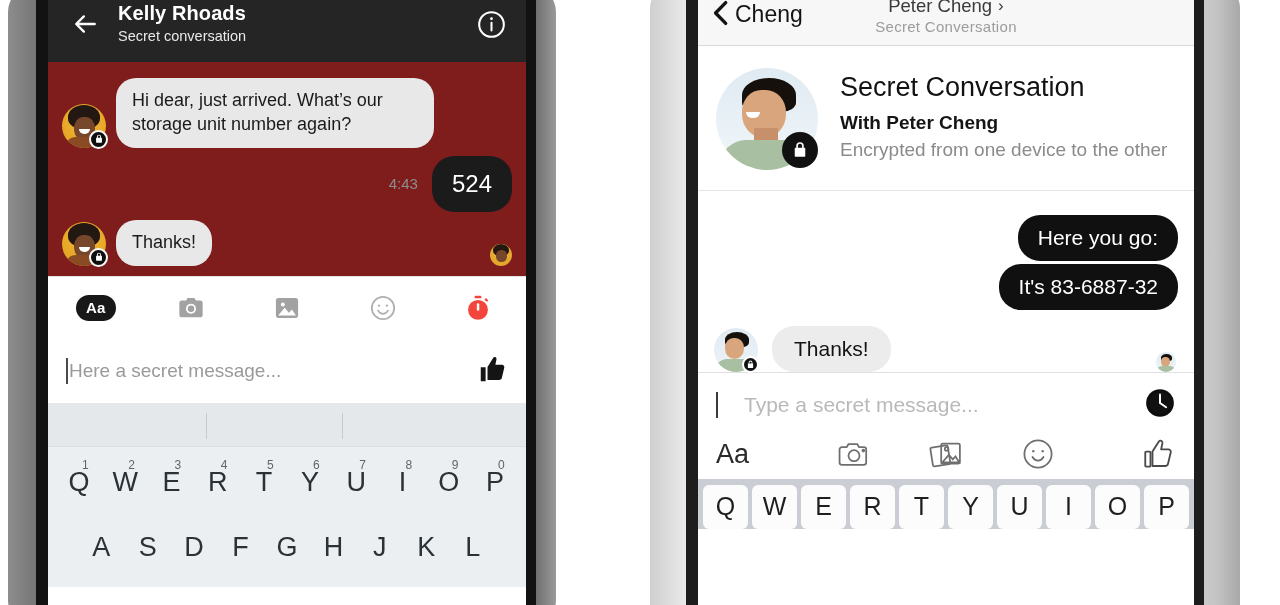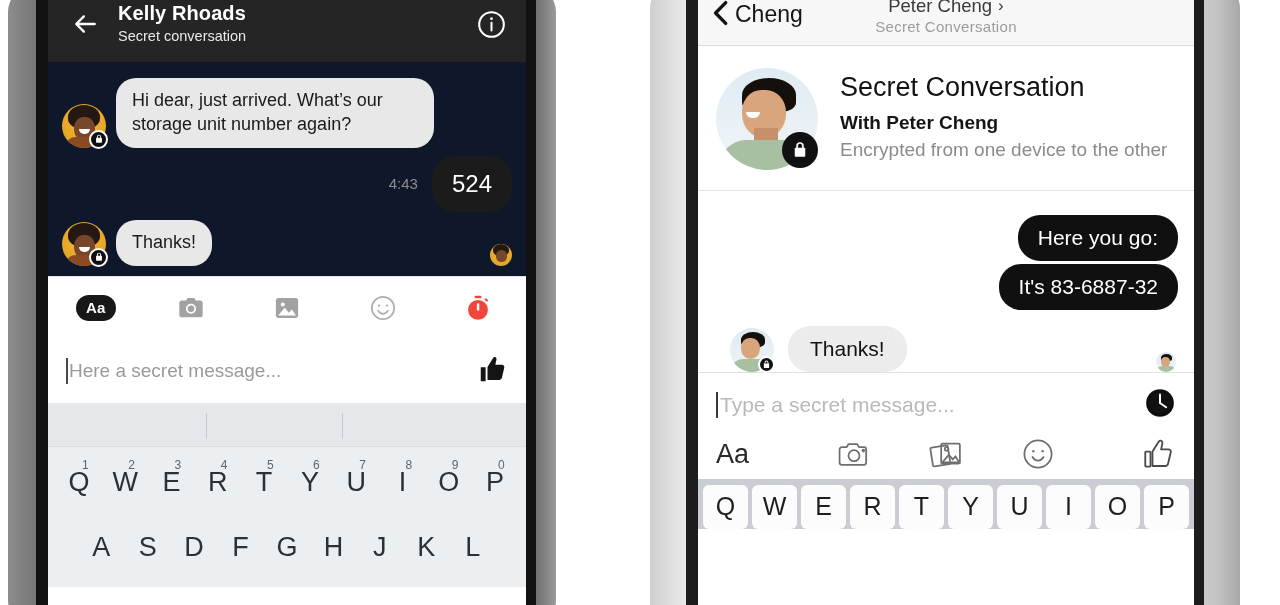--- a/index.html
+++ b/index.html
@@ -20,21 +20,21 @@
   .and-header { position:relative; height:76px; background:#252525; width:100%;
                 display:flex; align-items:center; padding:0 18px; }
   .and-back { width:40px; height:40px; display:flex; align-items:center; justify-content:center; flex:0 0 auto; }
   .and-back svg { width:26px; height:26px; }
   .and-titles { flex:1 1 auto; padding-left:12px; }
   .and-name { color:#fff; font-size:20px; font-weight:600; line-height:1.18; letter-spacing:.1px; }
   .and-sub { color:#e8e8e8; font-size:14.5px; line-height:1.3; margin-top:1px; }
   .and-info { width:34px; height:34px; flex:0 0 auto; display:flex; align-items:center; justify-content:center; }
   .and-info svg { width:29px; height:29px; }
 
-  .and-thread { background:#0f172a; padding:12px 0 6px 0; position:relative; }
+  .and-thread { background:#7f1d1d; padding:12px 0 6px 0; position:relative; }
   .and-row { display:flex; align-items:flex-end; padding:4px 14px; }
   .and-row.out { justify-content:flex-end; align-items:center;margin-left:32px; }
   .avatar-wrap { position:relative; width:44px; height:44px; flex:0 0 auto; margin-right:10px; }
   .avatar { width:44px; height:44px; border-radius:50%; overflow:hidden; position:relative; }
   .av-kelly { background:radial-gradient(circle at 50% 42%, #f2b93c 0%, #e8a827 60%, #d99a1e 100%); }
   .av-kelly .hair { position:absolute; left:6px; top:1px; width:32px; height:24px;
        background:#241812; border-radius:50% 50% 44% 44%; }
   .av-kelly .face { position:absolute; left:12px; top:13px; width:21px; height:24px;
        background:#77472c; border-radius:46% 46% 50% 50%; }
   .av-kelly .smile { position:absolute; left:17px; top:25px; width:11px; height:5px;
@@ -105,21 +105,21 @@
   .ios-av .shirt { position:absolute; left:4px; bottom:0; width:94px; height:30px; background:#a8bfa2; border-radius:26px 26px 0 0; }
   .ios-av .smile { position:absolute; left:30px; top:44px; width:14px; height:6px; background:#fff; border-radius:0 0 8px 8px; }
   .ios-lock { position:absolute; right:0px; bottom:2px; width:36px; height:36px; border-radius:50%;
               background:#111; display:flex; align-items:center; justify-content:center; }
   .ios-lock svg { width:18px; height:18px; }
   .ios-pinfo { flex:1 1 auto; padding-top:3px; }
   .ios-ptitle { font-size:27px; color:#121212; line-height:1.2; }
   .ios-pwith { font-size:19px; color:#151515; font-weight:700; margin-top:9px; }
   .ios-pnote { font-size:19px; color:#8b8b8b; line-height:1.35; margin-top:3px; }
 
-  .ios-thread { padding:24px 16px 0 16px; min-height:150px;margin-left:16px; }
+  .ios-thread { padding:24px 16px 0 16px; min-height:150px; }
   .ios-row { display:flex; margin-bottom:3px; }
   .ios-row.out { justify-content:flex-end; }
   .ios-bub-out { background:#101010; color:#fff; font-size:21px; padding:11px 20px; border-radius:22px; }
   .ios-bub-in  { background:#ececed; color:#131313; font-size:21px; padding:11px 22px; border-radius:22px; }
   .ios-in-row { display:flex; align-items:flex-end; margin-top:16px; }
   .ios-mini-wrap { position:relative; width:44px; height:44px; flex:0 0 auto; margin-right:14px; }
   .ios-mini { width:44px; height:44px; border-radius:50%; overflow:hidden; position:relative;
               background:linear-gradient(180deg,#dfeaf2 0%,#eef4f8 100%); }
   .ios-mini .hair { position:absolute; left:11px; top:4px; width:24px; height:15px; background:#16100d; border-radius:54% 54% 30% 30%; }
   .ios-mini .face { position:absolute; left:11px; top:10px; width:19px; height:21px; background:#d9a57c; border-radius:44% 46% 50% 50%; }
@@ -129,21 +129,21 @@
   .ios-mini-lock svg { width:9px; height:9px; }
   .ios-read { display:flex; justify-content:flex-end; padding:0 2px 0 0; margin-top:-20px; }
   .ios-read .ios-mini { width:20px; height:20px; }
   .ios-read .ios-mini .hair { left:5px; top:2px; width:11px; height:7px; }
   .ios-read .ios-mini .face { left:5px; top:5px; width:9px; height:10px; }
   .ios-read .ios-mini .shirt { left:0; width:20px; height:6px; }
 
   .ios-compose { border-top:1px solid #e0e0e0; padding:14px 18px 8px 18px; }
   .ios-crow { display:flex; align-items:center; }
   .ios-caret { width:2px; height:26px; background:#3a3a3a; margin-right:2px; }
-  .ios-ph { color:#b9b9b9; font-size:21px; flex:1 1 auto; }
+  .ios-ph { color:#b9b9b9; font-size:21px; flex:1 1 auto;margin-left:24px; }
   .ios-timer svg { width:32px; height:32px; }
   .ios-tools { display:flex; align-items:center; margin-top:14px; }
   .ios-tool { flex:1 1 0; display:flex; align-items:center; justify-content:center; }
   .ios-tool:first-child { justify-content:flex-start; }
   .ios-tool:last-child { justify-content:flex-end; }
   .ios-aa { font-size:27px; color:#2a2a2a; line-height:1; }
   .ios-tool svg { width:34px; height:34px; }
 
   .ios-kb { background:#cbcdd4; padding:6px 3px 0 3px; display:flex; justify-content:space-between; }
   .ios-kb-key { flex:1 1 0; margin:0 2px; background:#fcfcfd; border-radius:6px; height:44px;

